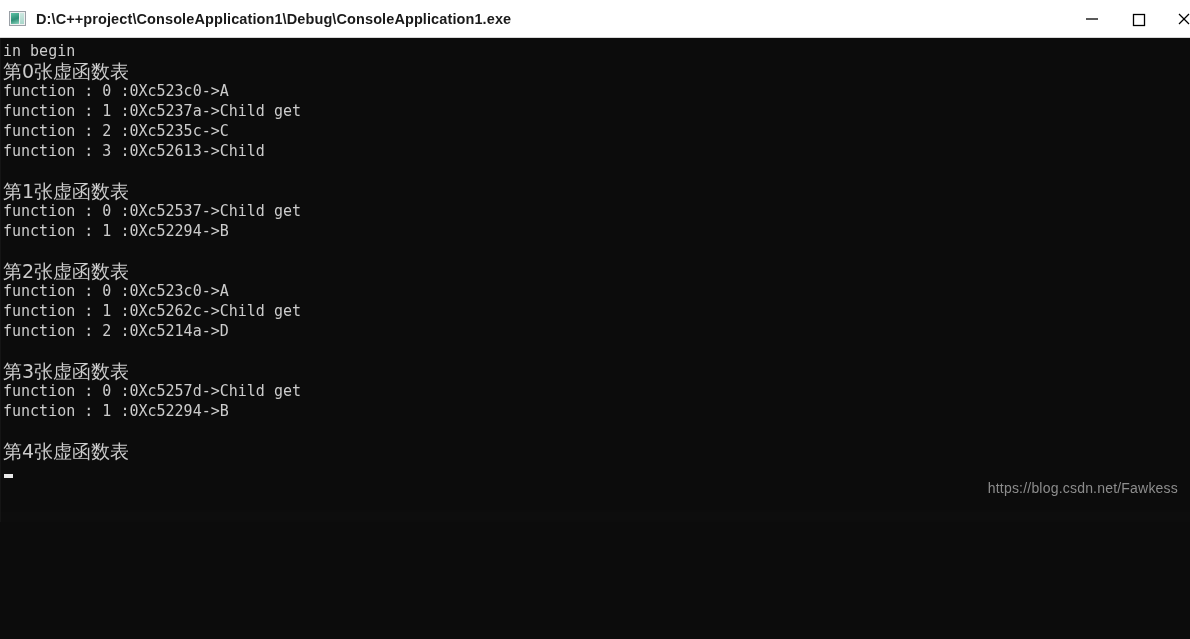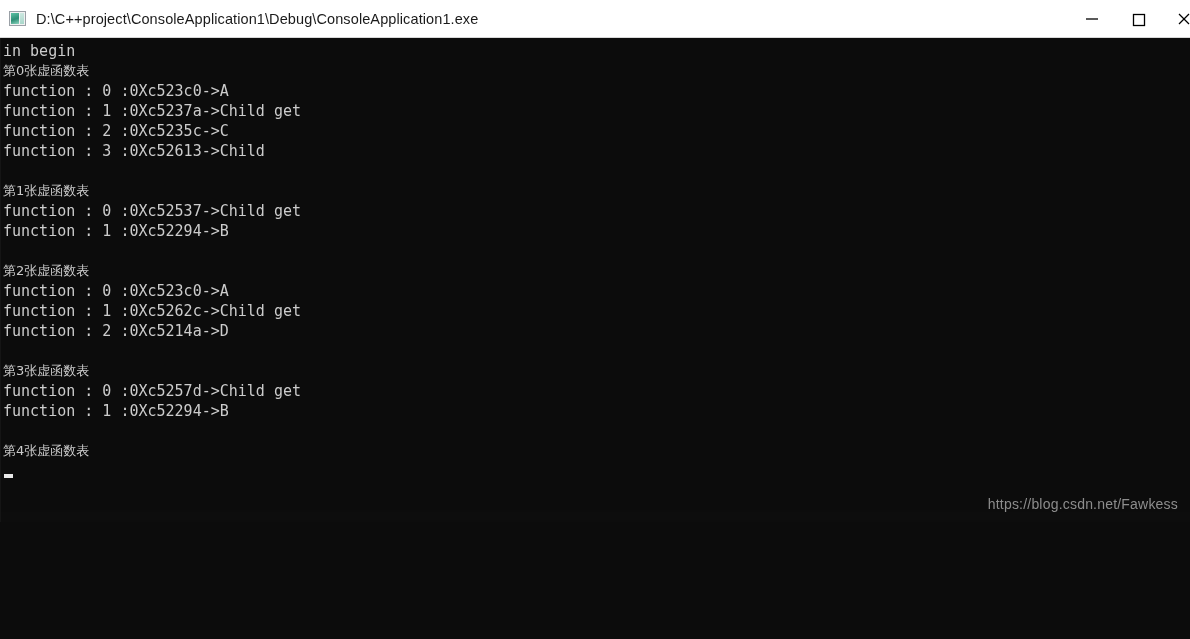--- a/index.html
+++ b/index.html
@@ -27,20 +27,21 @@
   #titlebar {
     position: absolute;
     left: 0; top: 0;
     width: 1190px;
     height: 38px;
     background: #ffffff;
     border-bottom: 1px solid #d8d8d8;
     box-sizing: border-box;
     display: flex;
     align-items: center;
+    font-weight: bold;
   }
   #titlebar-left {
     display: flex;
     align-items: center;
     padding-left: 9px;
     flex: 0 0 auto;
   }
   .app-icon {
     width: 17px;
     height: 15px;
@@ -111,38 +112,38 @@
     padding: 0;
     font-family: "DejaVu Sans Mono", "Liberation Mono", monospace;
     font-size: 15px;
     line-height: 20px;
     color: #cccccc;
     white-space: pre;
     letter-spacing: 0px;
   }
   .cjk-line {
     font-family: "DejaVu Sans", "Liberation Sans", sans-serif;
-    font-size: 13px;
+    font-size: 19px;
   }
 
   
   #cursor {
     position: absolute;
     left: 3px;
     top: 434px;
     width: 9px;
     height: 4px;
     background: #e8e8e8;
   }
 
   
   #watermark {
     position: absolute;
     right: 12px;
-    bottom: 10px;
+    bottom: 26px;
     font-family: "Liberation Sans", sans-serif;
     font-size: 14px;
     color: #8d8d8d;
     white-space: nowrap;
     letter-spacing: 0.2px;
   }
 
   
   #bottom-strip {
     position: absolute;

